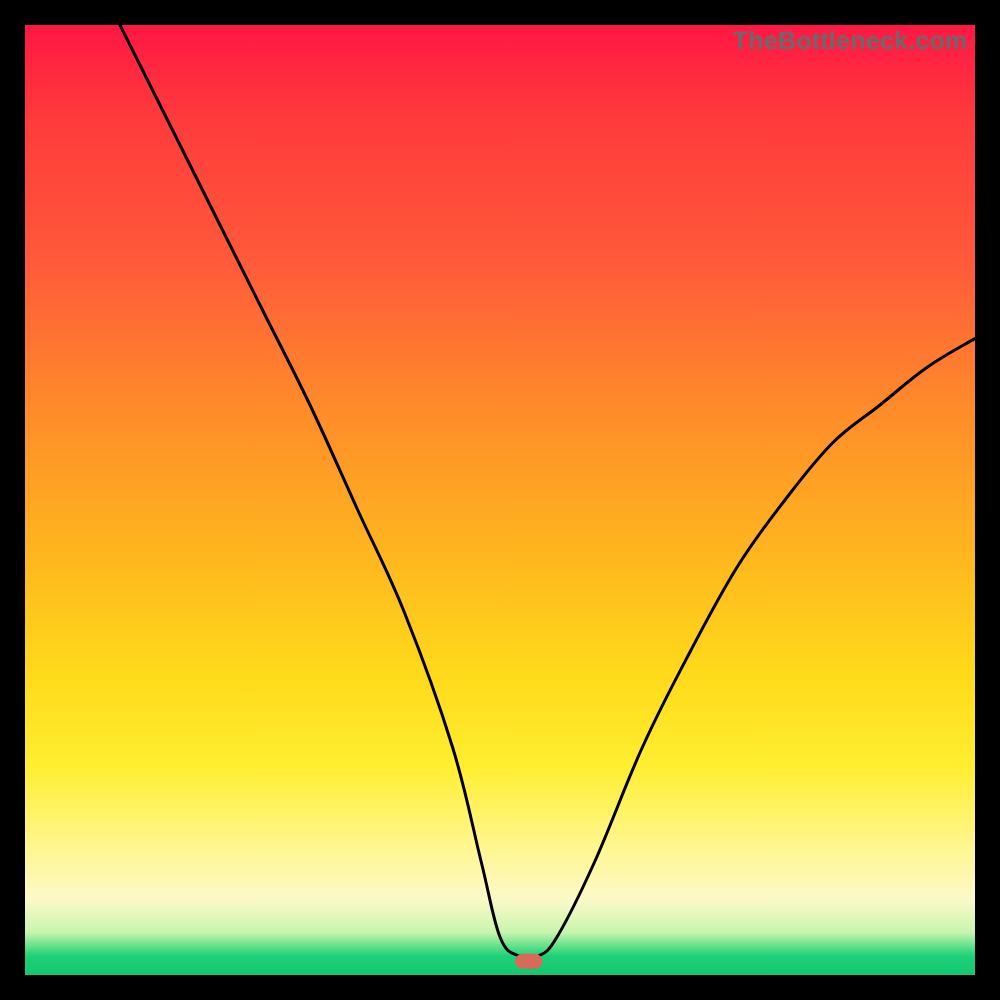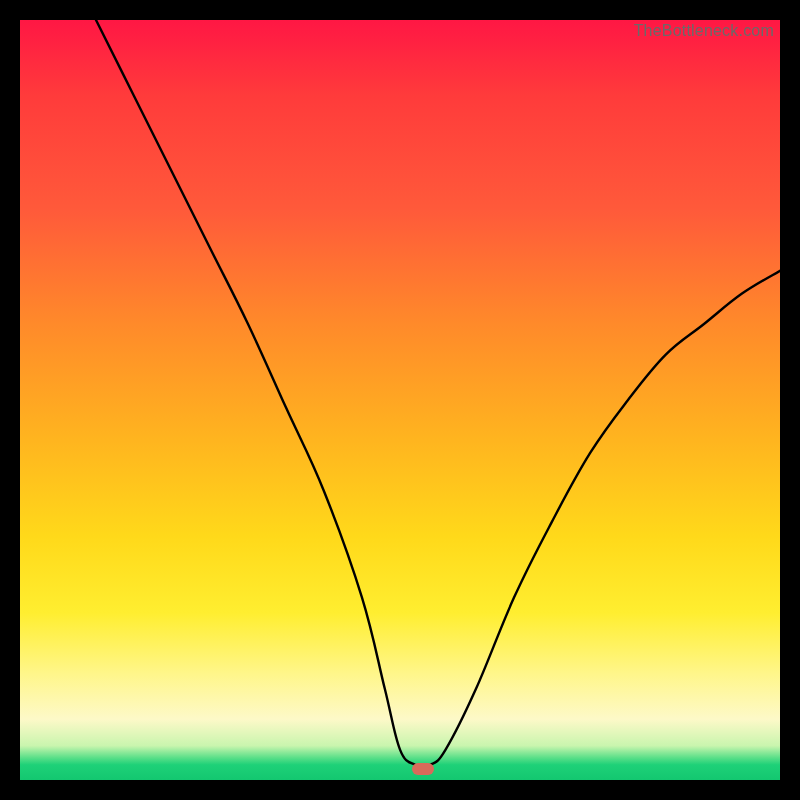--- a/index.html
+++ b/index.html
@@ -38,22 +38,22 @@
       #5fe08a 97%,
       #1ed178 98%,
       #13c770 100%
     );
   }
   .watermark {
     position: absolute;
     top: 2px;
     right: 6px;
     color: #6a6a6a;
-    font-size: 16px;
-    font-weight: 400;
+    font-size: 20px;
+    font-weight: 700;
     letter-spacing: 0.2px;
     user-select: none;
   }
   svg.curve {
     position: absolute;
     left: 0;
     top: 0;
     width: 760px;
     height: 760px;
   }

